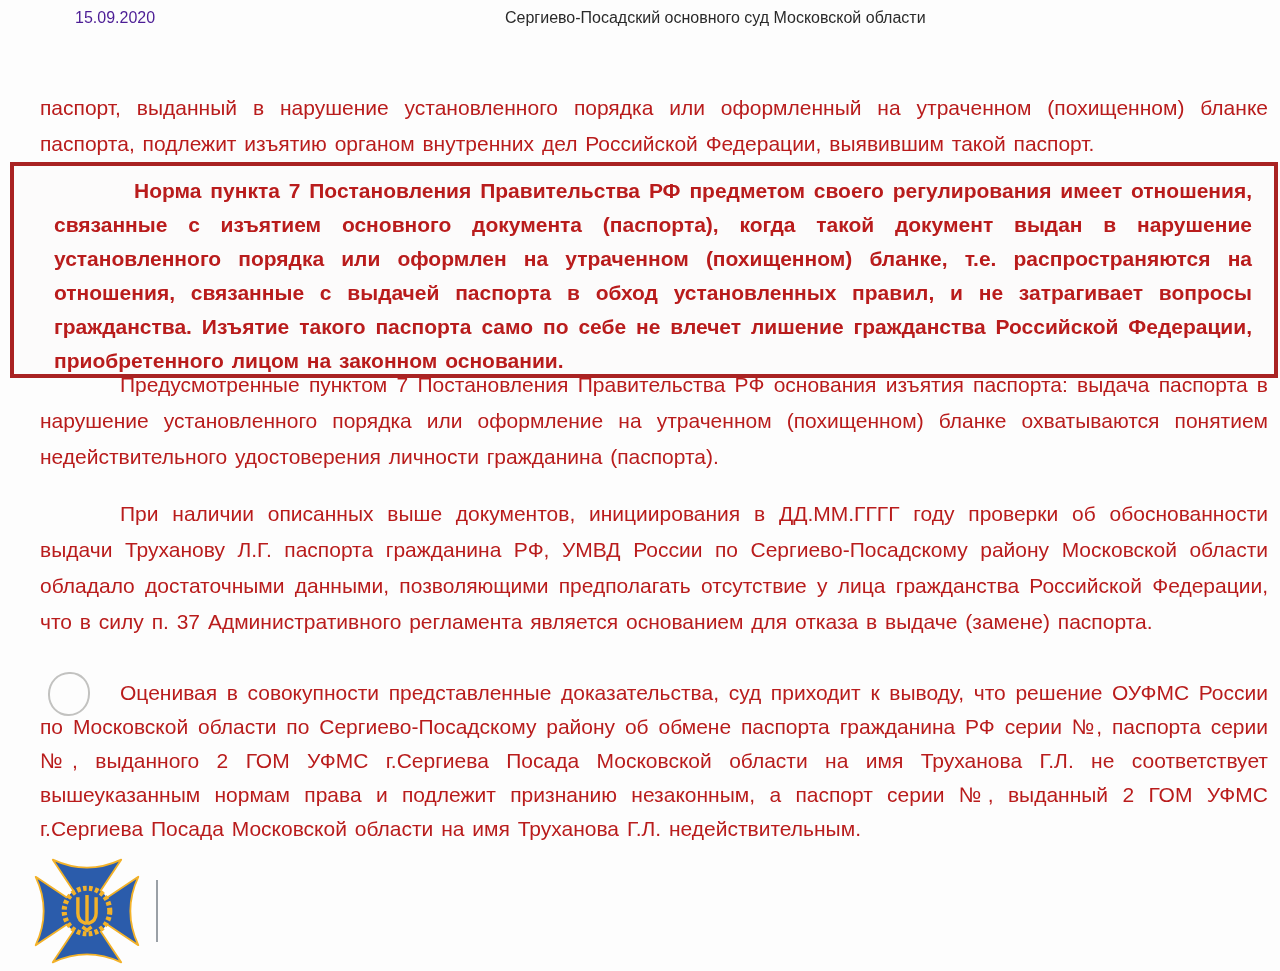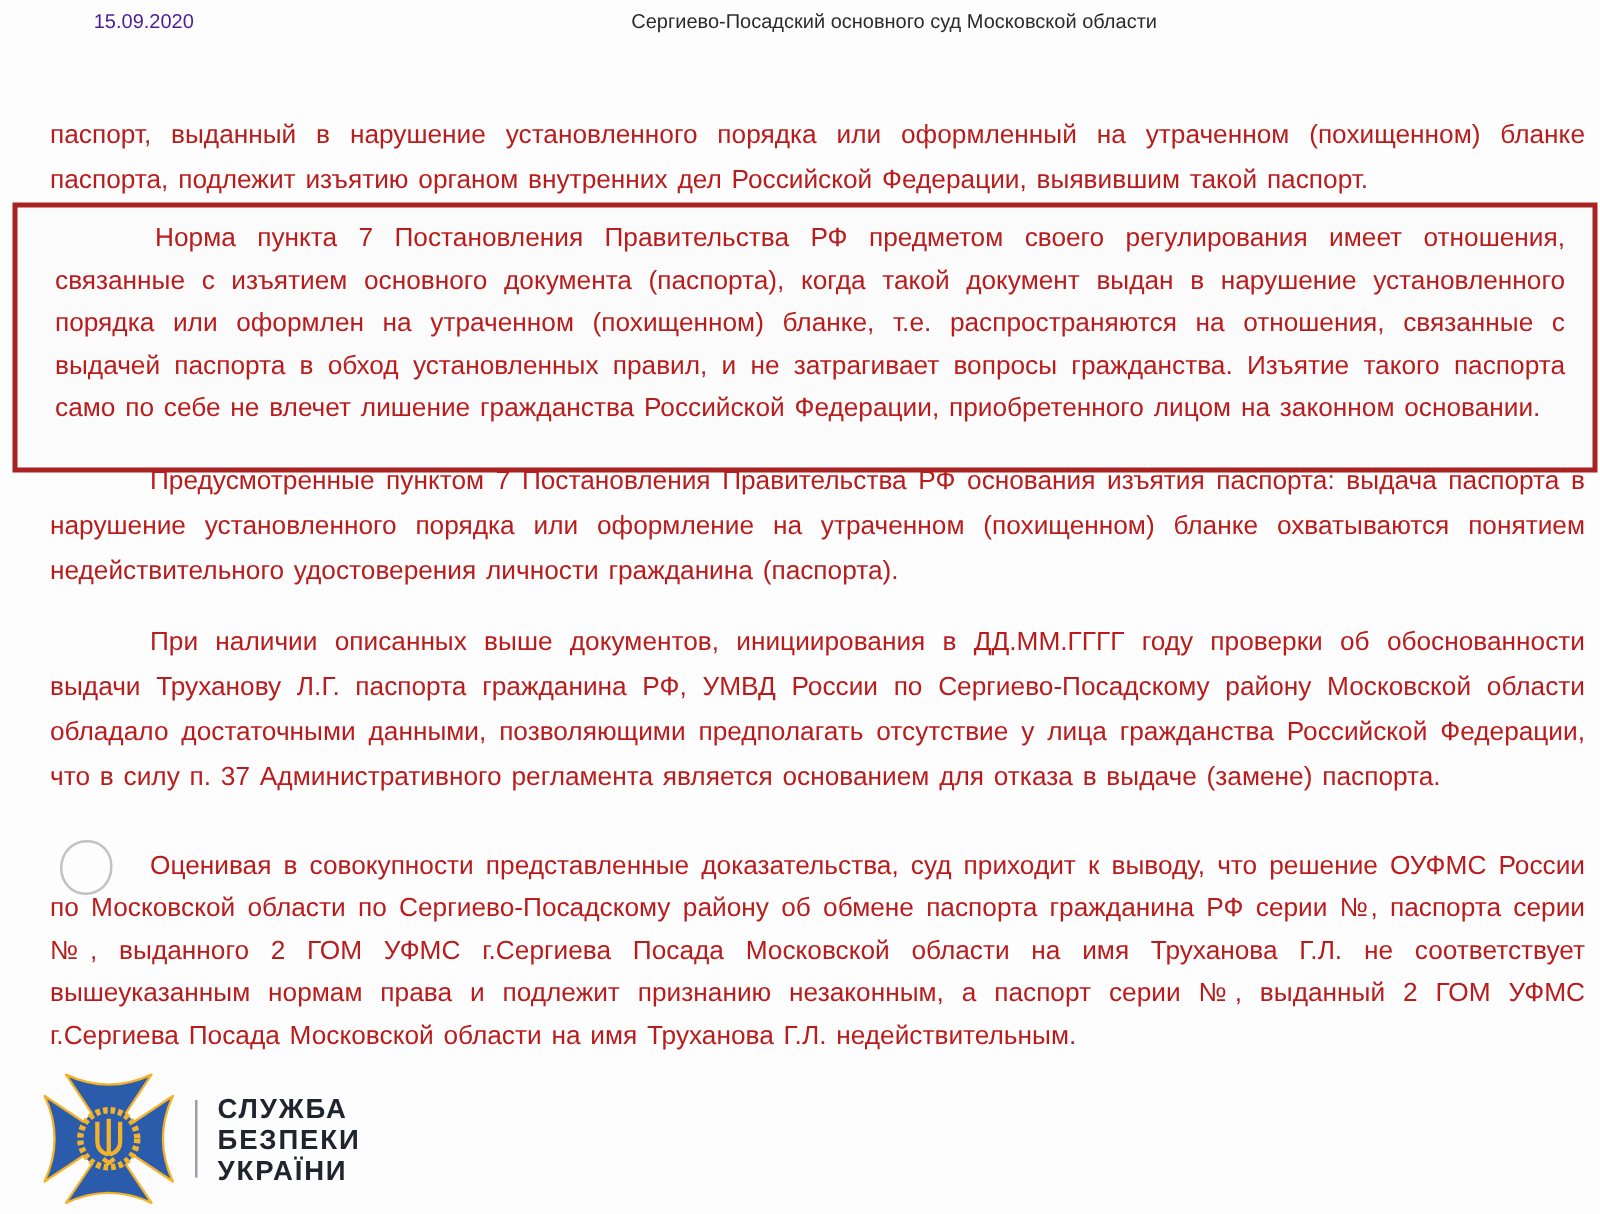--- a/index.html
+++ b/index.html
@@ -29,22 +29,22 @@
   .para.indent { text-indent:80px; }
   #p1 { top:90px; }
   .highlight-box {
     position:absolute; left:10px; top:162px; right:2px;
     height:216px;
     border:4px solid #a92222;
     background:rgba(250,248,247,0.4);
   }
   .highlight-box .para {
     position:static; width:auto;
-    margin:8px 22px 0 30px;
-    line-height:34px; text-indent:80px;
+    margin:8px 22px 0 40px;
+    line-height:34px; text-indent:80px;font-weight:bold;
   }
   #p3 { top:367px; }
   #p4 { top:496px; }
   #p5 { top:676px; line-height:34px; }
   .punch-hole {
     position:absolute; left:48px; top:672px;
     width:42px; height:44px;
     border:2px solid #c2c2c0;
     border-radius:50% 46% 50% 48%;
     background:transparent;
@@ -92,18 +92,13 @@
     <circle cx="50" cy="50" r="21" fill="#2b5cab"></circle>
     <circle cx="50" cy="50" r="20" fill="none" stroke="#f3b229" stroke-width="4.5" stroke-dasharray="3.2,2.1"></circle>
     <g stroke="#f3b229" stroke-width="3" fill="none">
       <path d="M50,36 V62"></path>
       <path d="M42,38 V52 Q42,59 49,61"></path>
       <path d="M58,38 V52 Q58,59 51,61"></path>
       <path d="M46,64 L50,67 L54,64"></path>
     </g>
   </svg>
   <div class="sbu-divider"></div>
-  <div class="sbu-text">
-    <div>СЛУЖБА</div>
-    <div>БЕЗПЕКИ</div>
-    <div>УКРАЇНИ</div>
-  </div>
 </div>
 
 </body></html>

